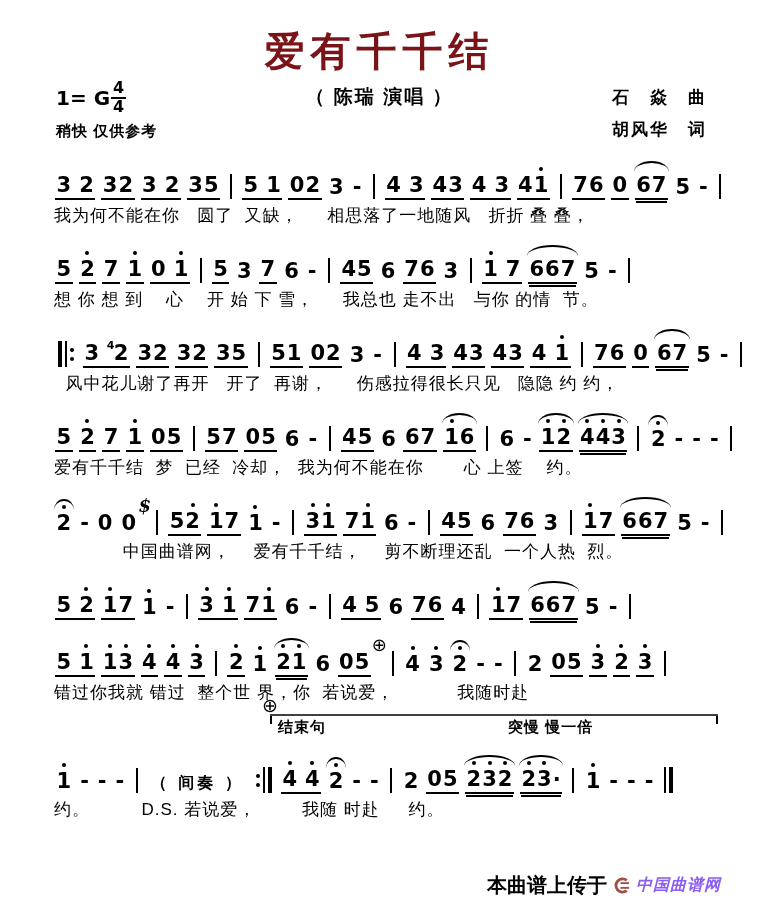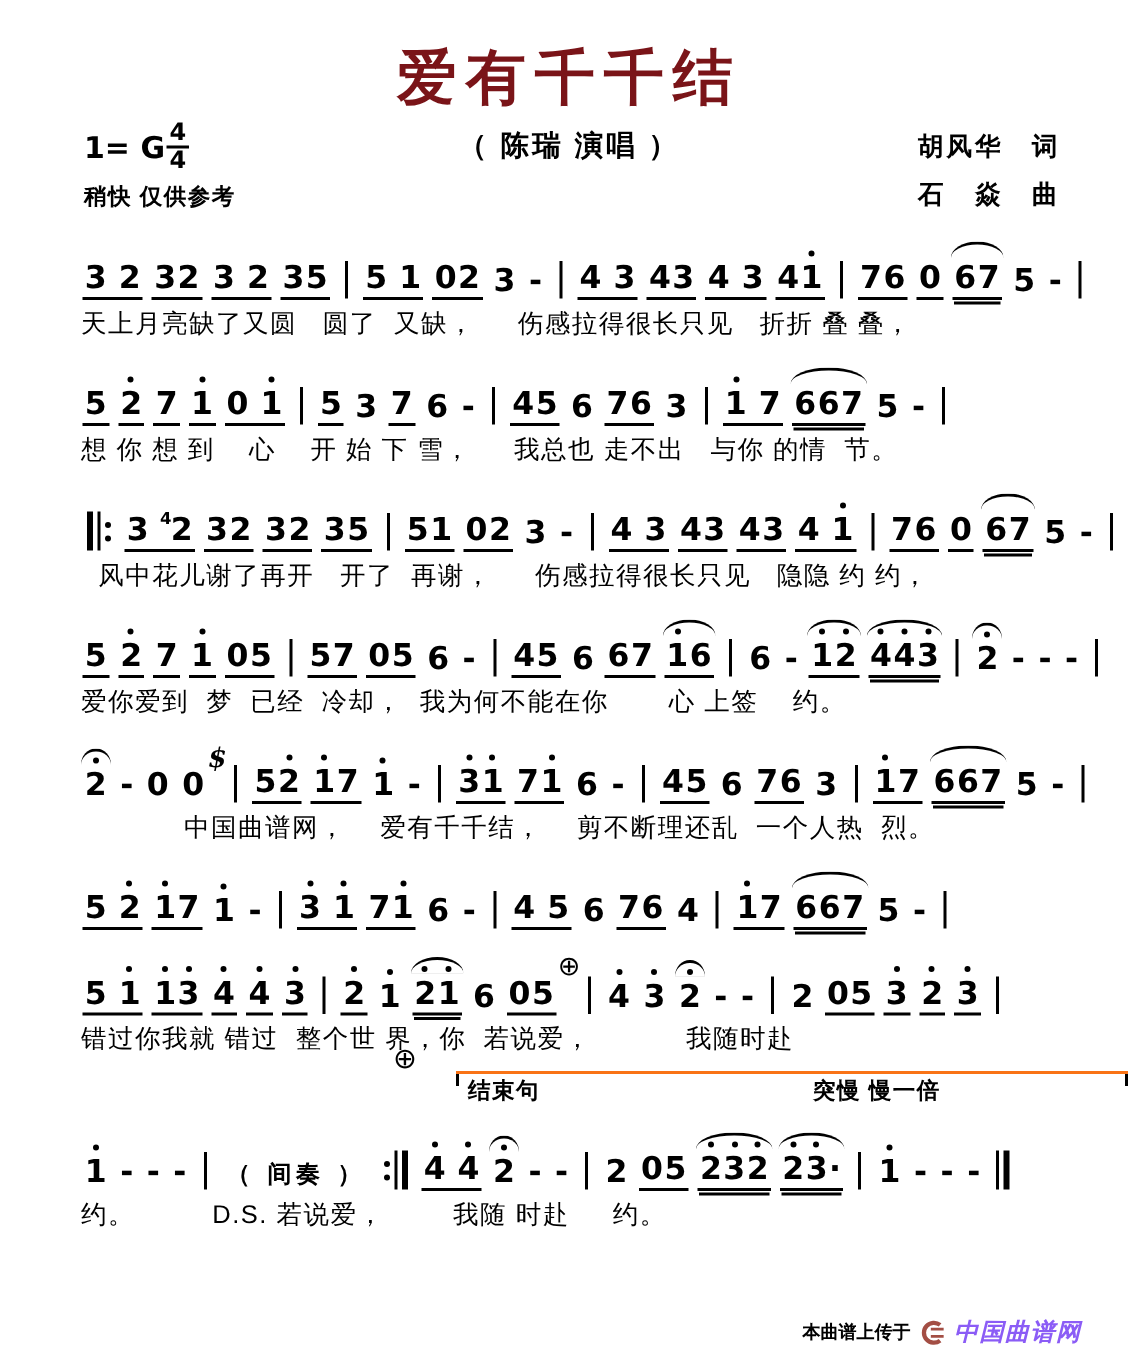--- a/index.html
+++ b/index.html
@@ -39,32 +39,32 @@
   .bthin{width:2px;height:26px;background:#000;}
   .rdots{display:flex;flex-direction:column;justify-content:center;gap:5px;height:26px;}
   .rdots i{width:4px;height:4px;border-radius:50%;background:#000;}
   .segno{font-family:"DejaVu Serif",serif;font-style:italic;font-size:18px;position:relative;top:-21px;margin:0 -2px;}
   .coda{font-size:18px;position:relative;top:-23px;margin:0 -2px;font-weight:normal;}
   .ntext{font-size:16px;letter-spacing:3px;margin:0 6px 3px;align-self:flex-end;}
   .lyrics{font-size:17px;font-weight:500;margin:4px 0 0 2px;letter-spacing:1px;white-space:pre;}
 
   
   .sys-last{margin-top:46px;}
-  .endbracket{position:absolute;left:218px;width:448px;top:-36px;height:26px;border-top:2px solid #f97316;margin-left:34px;}
+  .endbracket{position:absolute;left:218px;width:448px;top:-36px;height:26px;border-top:2px solid #404040;}
   .endbracket::before,.endbracket::after{content:"";position:absolute;top:0;width:2px;height:8px;background:#000;}
   .endbracket::before{left:0;}
   .endbracket::after{right:0;}
   .lbl-end{position:absolute;left:8px;top:2px;font-size:15px;font-weight:bold;letter-spacing:1px;}
   .lbl-slow{position:absolute;left:238px;top:2px;font-size:15px;font-weight:bold;letter-spacing:1px;}
   .coda-top{position:absolute;left:210px;top:-56px;font-size:19px;}
 
   
   .note-line{text-align:center;font-size:15px;font-weight:500;margin-top:10px;letter-spacing:1px;}
   .uploader{position:absolute;right:38px;bottom:10px;display:flex;align-items:center;gap:5px;}
-  .uploader .utxt{font-size:12px;font-weight:bold;}
+  .uploader .utxt{font-size:20px;font-weight:bold;}
   .sitename{font-size:16px;font-weight:bold;font-style:italic;letter-spacing:1px;}
 </style>
 </head>
 <body>
 
 <div class="sheet">
 
   <div class="hdr">
     <div class="title" style="color: rgb(122, 20, 24);">爱有千千结</div>
     <div class="subtitle">（ 陈瑞 演唱 ）</div>
@@ -72,22 +72,22 @@
       <div class="keyrow">
         <span>1= G</span>
         <span class="ts">
           <span class="tsn">4</span>
           <span>4</span>
         </span>
       </div>
       <div class="tempo">稍快 仅供参考</div>
     </div>
     <div class="meta-right">
+      <div>石　焱　曲</div>
       <div>胡风华　词</div>
-      <div>石　焱　曲</div>
     </div>
   </div>
 
   <div class="systems" id="systems">
       <div class="system">
         <div class="notes">
           <span class="tok u1">
             <span class="ch">3</span>
             <span class="sp"></span>
             <span class="ch">2</span>
@@ -153,21 +153,21 @@
             <span class="ch">7</span>
           </span>
           <span class="tok">
             <span class="ch">5</span>
           </span>
           <span class="tok">
             <span class="ch">-</span>
           </span>
           <span class="bar"></span>
         </div>
-        <div class="lyrics">天上月亮缺了又圆   圆了  又缺，     伤感拉得很长只见   折折 叠 叠，</div>
+        <div class="lyrics">我为何不能在你   圆了  又缺，     相思落了一地随风   折折 叠 叠，</div>
       </div>
       <div class="system">
         <div class="notes">
           <span class="tok u1">
             <span class="ch">5</span>
           </span>
           <span class="tok u1">
             <span class="ch">2<i class="od"></i></span>
           </span>
           <span class="tok u1">
@@ -390,21 +390,21 @@
             <span class="ch">-</span>
           </span>
           <span class="tok">
             <span class="ch">-</span>
           </span>
           <span class="tok">
             <span class="ch">-</span>
           </span>
           <span class="bar"></span>
         </div>
-        <div class="lyrics">爱你爱到  梦  已经  冷却，  我为何不能在你       心 上签    约。</div>
+        <div class="lyrics">爱有千千结  梦  已经  冷却，  我为何不能在你       心 上签    约。</div>
       </div>
       <div class="system">
         <div class="notes">
           <span class="tok arc">
             <span class="ch">2<i class="od"></i></span>
           </span>
           <span class="tok">
             <span class="ch">-</span>
           </span>
           <span class="tok">

